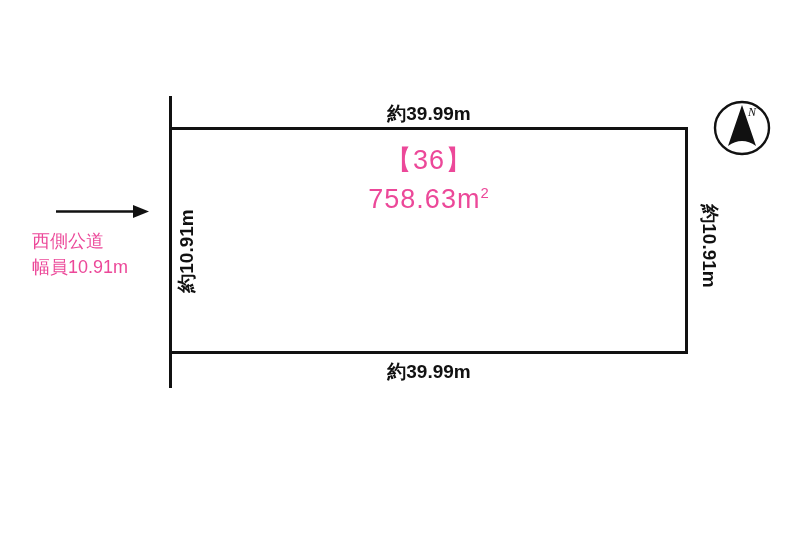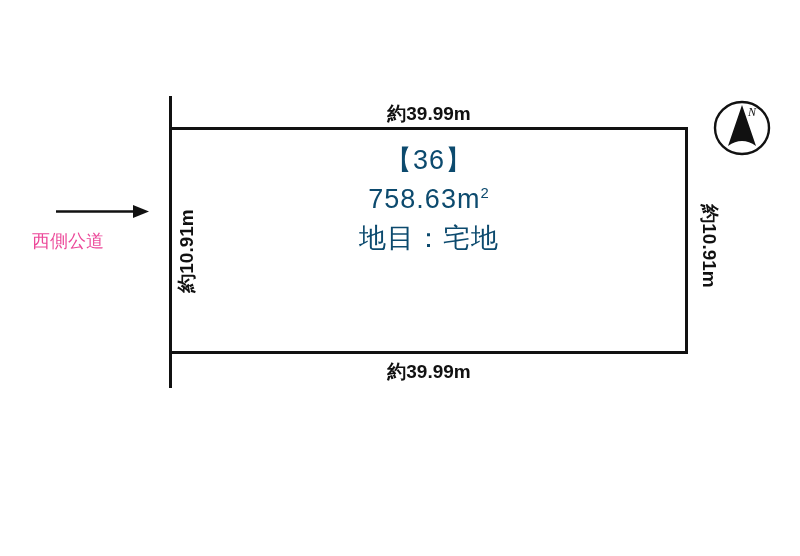--- a/index.html
+++ b/index.html
@@ -66,21 +66,21 @@
   
   .plot-info {
     position: absolute;
     left: 170px;
     top: 141px;
     width: 518px;
     text-align: center;
     font-size: 27px;
     line-height: 39px;
     font-weight: 400;
-    color: #0c4a6e;
+    color: #ec4899;
     letter-spacing: 1px;
   }
   .plot-info sup {
     font-size: 0.55em;
     vertical-align: super;
     line-height: 0;
   }
   
   .road-arrow {
     position: absolute;
@@ -117,29 +117,29 @@
   <div class="plot-rect"></div>
 
   <div class="dim dim-top">約39.99m</div>
   <div class="dim dim-bottom">約39.99m</div>
   <div class="dim dim-left">約10.91m</div>
   <div class="dim dim-right">約10.91m</div>
 
   <div class="plot-info">
     <div>【36】</div>
     <div><span>758.63</span><span>m</span><sup>2</sup></div>
-    <div>地目：宅地</div>
   </div>
 
   <svg class="road-arrow" viewBox="0 0 96 17" width="96" height="17" aria-hidden="true">
     <line x1="2" y1="8.5" x2="80" y2="8.5" stroke="#111111" stroke-width="2.6"></line>
     <path d="M79 2 L95 8.5 L79 15 Z" fill="#111111"></path>
   </svg>
   <div class="road-note">
     <div>西側公道</div>
+    <div>幅員10.91m</div>
   </div>
 
   <svg class="compass" viewBox="0 0 60 58" width="60" height="58" aria-hidden="true">
     <ellipse cx="30" cy="29" rx="27" ry="26" fill="none" stroke="#111111" stroke-width="2.4"></ellipse>
     <path d="M30 6 L44 47 Q30 37 16 47 Z" fill="#111111"></path>
     <text x="36" y="17" font-size="12" font-style="italic" font-family="Liberation Serif, DejaVu Serif, serif" fill="#111111">N</text>
   </svg>
 
 </div>
 

